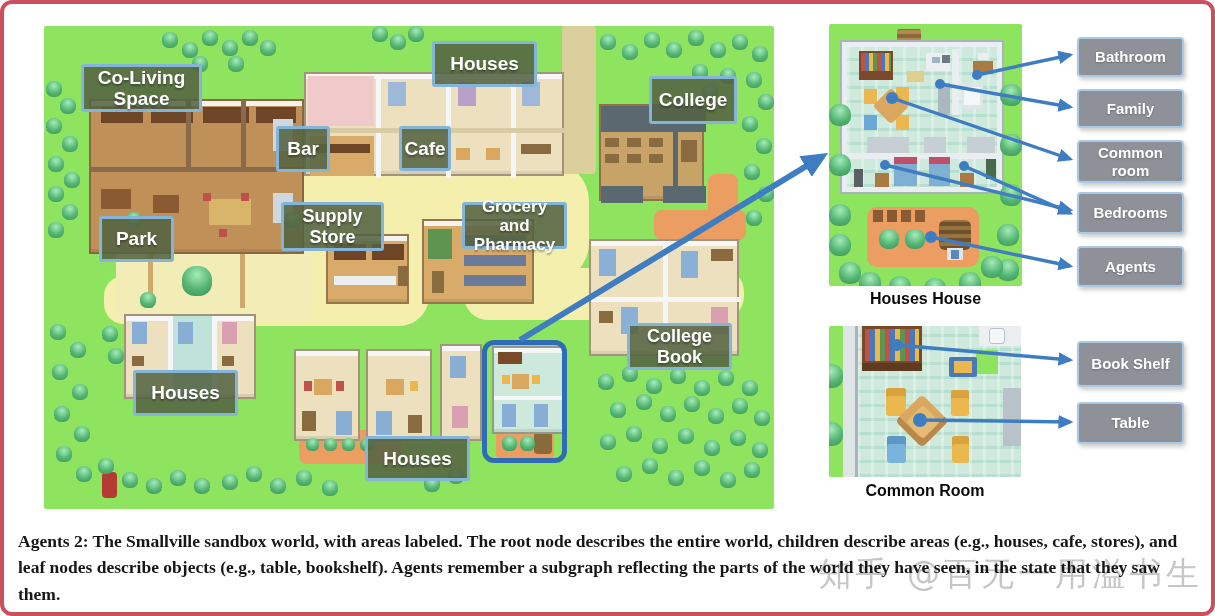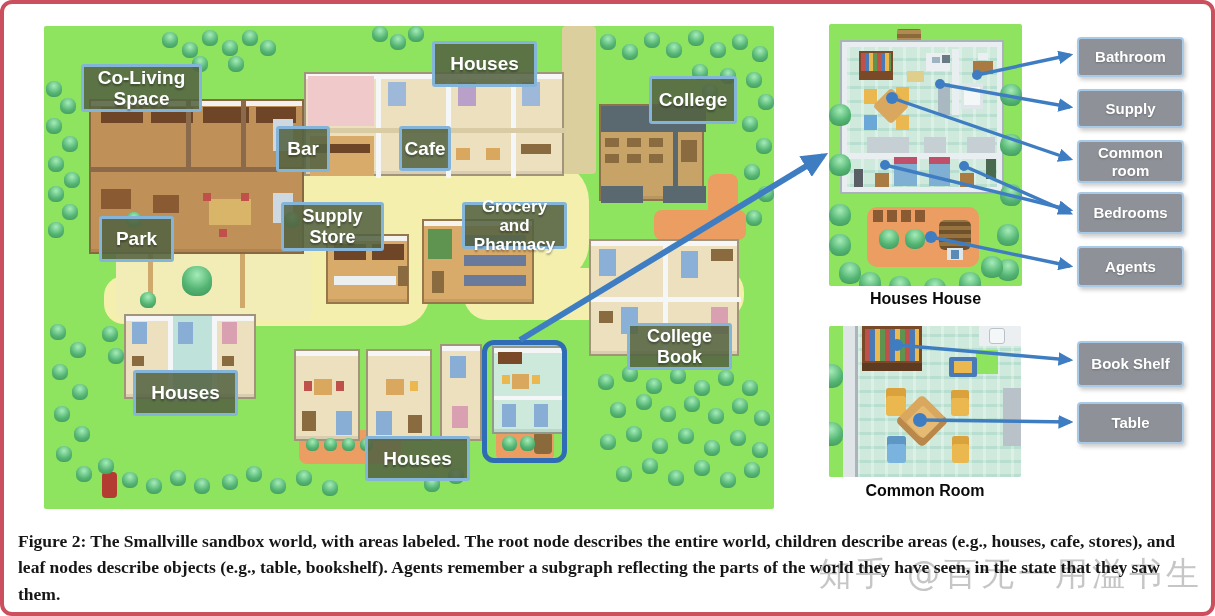--- a/index.html
+++ b/index.html
@@ -325,21 +325,21 @@
         <div style="position: absolute; left: 12px; top: 22px; width: 20px; height: 20px; background: radial-gradient(circle at 50% 30%, rgb(165, 236, 184), rgb(84, 181, 115) 55%, rgb(61, 145, 88)); border-radius: 46% 46% 42% 42%; z-index: 8;"></div>
         <div style="position: absolute; left: 38px; top: 22px; width: 20px; height: 20px; background: radial-gradient(circle at 50% 30%, rgb(165, 236, 184), rgb(84, 181, 115) 55%, rgb(61, 145, 88)); border-radius: 46% 46% 42% 42%; z-index: 8;"></div>
         <div style="position: absolute; left: 72px; top: 13px; width: 32px; height: 30px; background: repeating-linear-gradient(0deg, rgb(111, 81, 44) 0px, rgb(111, 81, 44) 4px, rgb(151, 115, 63) 4px, rgb(151, 115, 63) 8px); border-radius: 6px;"></div>
         <div style="position: absolute; left: 80px; top: 41px; width: 16px; height: 12px; background: rgb(223, 230, 234);"></div>
         <div style="position: absolute; left: 84px; top: 43px; width: 8px; height: 9px; background: rgb(90, 138, 181);"></div>
       </div>
     </div>
   <div class="pcap" style="left:825px;top:286px;width:193px;">Houses House</div>
 
   <div class="plabel" style="left:1073px;top:33px;width:107px;height:40px;">Bathroom</div>
-  <div class="plabel" style="left:1073px;top:85px;width:107px;height:39px;">Supply</div>
+  <div class="plabel" style="left:1073px;top:85px;width:107px;height:39px;">Family</div>
   <div class="plabel" style="left:1073px;top:136px;width:107px;height:43px;padding:2px 18px;">Common room</div>
   <div class="plabel" style="left:1073px;top:188px;width:107px;height:42px;">Bedrooms</div>
   <div class="plabel" style="left:1073px;top:242px;width:107px;height:41px;">Agents</div>
 
   <div class="mini" id="cr" style="left:825px;top:322px;width:192px;height:151px;background:#cfeadd;">
       <div style="position: absolute; left: 0px; top: 0px; width: 192px; height: 151px; background: repeating-linear-gradient(90deg, rgba(255, 255, 255, 0.3) 0px, rgba(255, 255, 255, 0.3) 3px, transparent 3px, transparent 14px), repeating-linear-gradient(0deg, rgba(140, 200, 180, 0.35) 0px, rgba(140, 200, 180, 0.35) 3px, transparent 3px, transparent 14px);"></div>
       <div style="position: absolute; left: 0px; top: 0px; width: 14px; height: 151px; background: rgb(142, 227, 95);"></div>
       <div style="position: absolute; left: -10px; top: 38px; width: 24px; height: 24px; background: radial-gradient(circle at 50% 30%, rgb(165, 236, 184), rgb(84, 181, 115) 55%, rgb(61, 145, 88)); border-radius: 46% 46% 42% 42%; z-index: 8;"></div>
       <div style="position: absolute; left: -10px; top: 96px; width: 24px; height: 24px; background: radial-gradient(circle at 50% 30%, rgb(165, 236, 184), rgb(84, 181, 115) 55%, rgb(61, 145, 88)); border-radius: 46% 46% 42% 42%; z-index: 8;"></div>
       <div style="position: absolute; left: 14px; top: 0px; width: 12px; height: 151px; background: rgb(223, 228, 231);"></div>
@@ -384,14 +384,14 @@
     <circle cx="936" cy="80" r="5" fill="#3f7dc2"></circle>
     <circle cx="888" cy="94" r="6" fill="#3f7dc2"></circle>
     <circle cx="881" cy="161" r="5" fill="#3f7dc2"></circle>
     <circle cx="960" cy="162" r="5" fill="#3f7dc2"></circle>
     <circle cx="927" cy="233" r="6" fill="#3f7dc2"></circle>
     <circle cx="893" cy="341" r="6" fill="#3f7dc2"></circle>
     <circle cx="916" cy="416" r="7" fill="#3f7dc2"></circle>
   </svg>
 
   <div class="wm">知乎 @百无一用溢书生</div>
-  <div class="figcap"><span>Figure 2:</span> <span>The Smallville sandbox world, with areas labeled. The root node describes the entire world, children describe areas (e.g., houses, cafe, stores), and leaf nodes describe objects (e.g., table, bookshelf). Agents remember a subgraph reflecting the parts of the world they have seen, in the state that they saw them.</span></div>
+  <div class="figcap"><span>Agents 2:</span> <span>The Smallville sandbox world, with areas labeled. The root node describes the entire world, children describe areas (e.g., houses, cafe, stores), and leaf nodes describe objects (e.g., table, bookshelf). Agents remember a subgraph reflecting the parts of the world they have seen, in the state that they saw them.</span></div>
 </div>
 
 </body></html>

